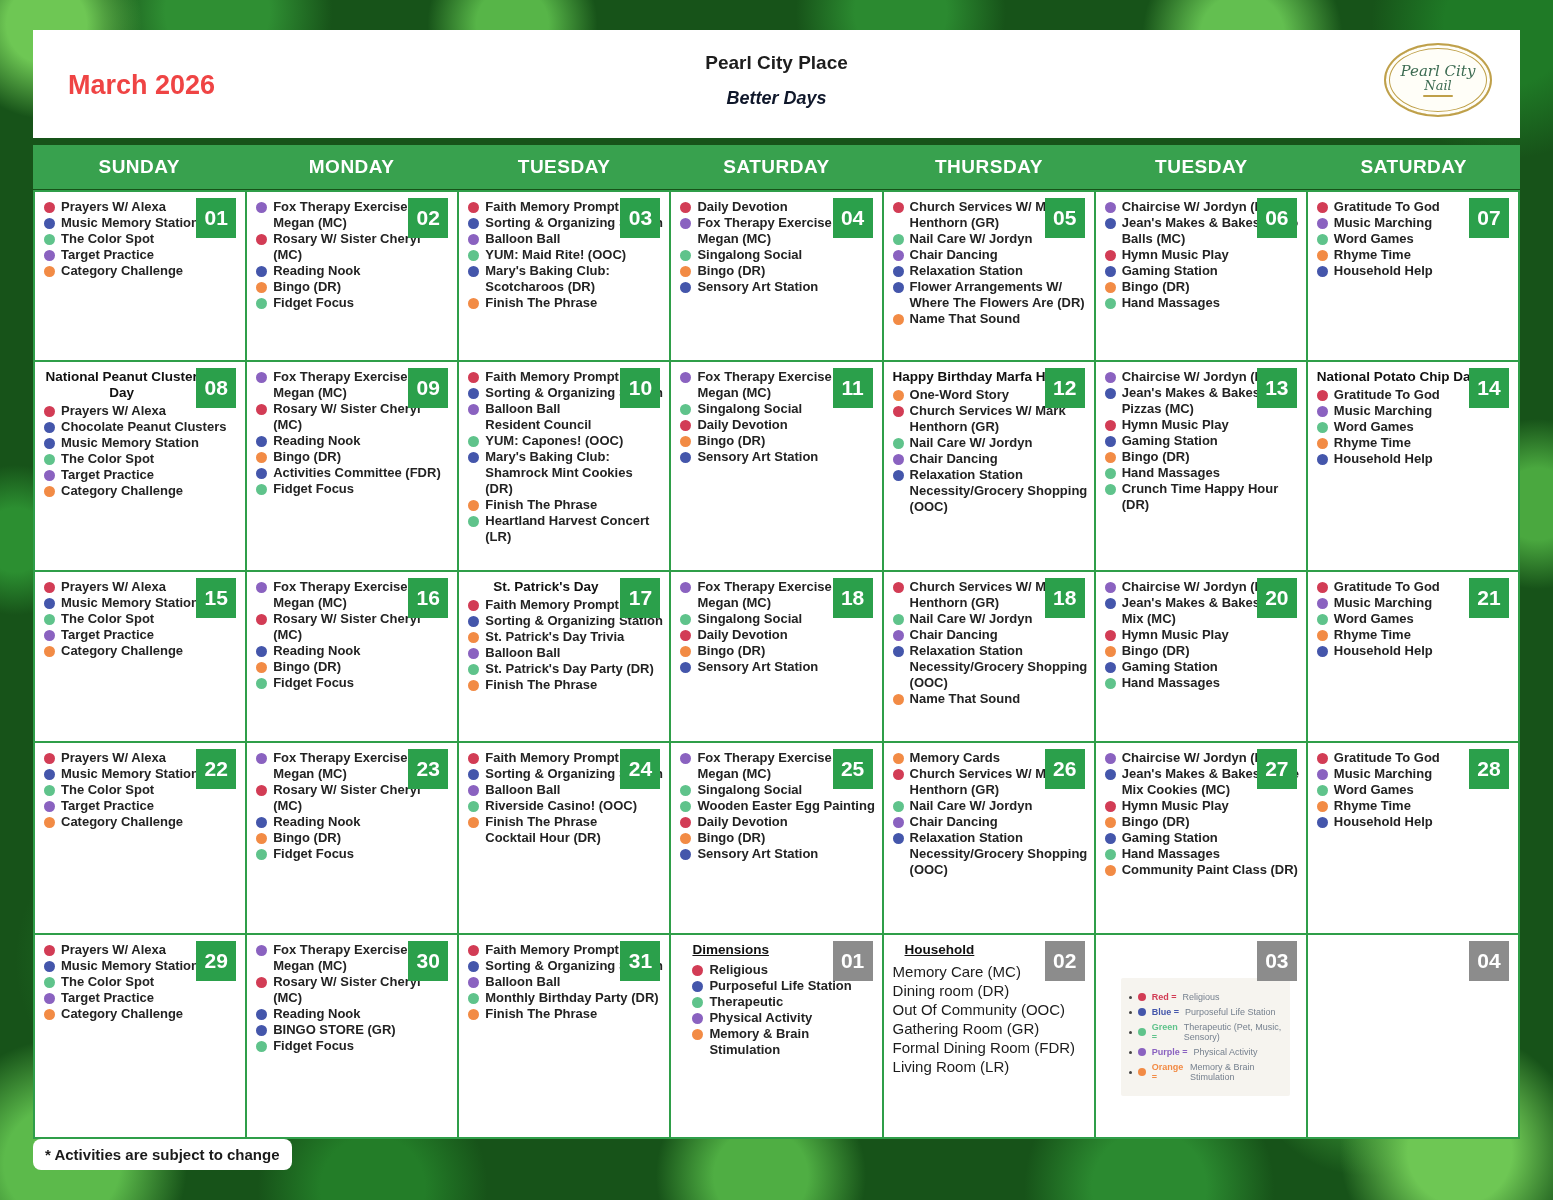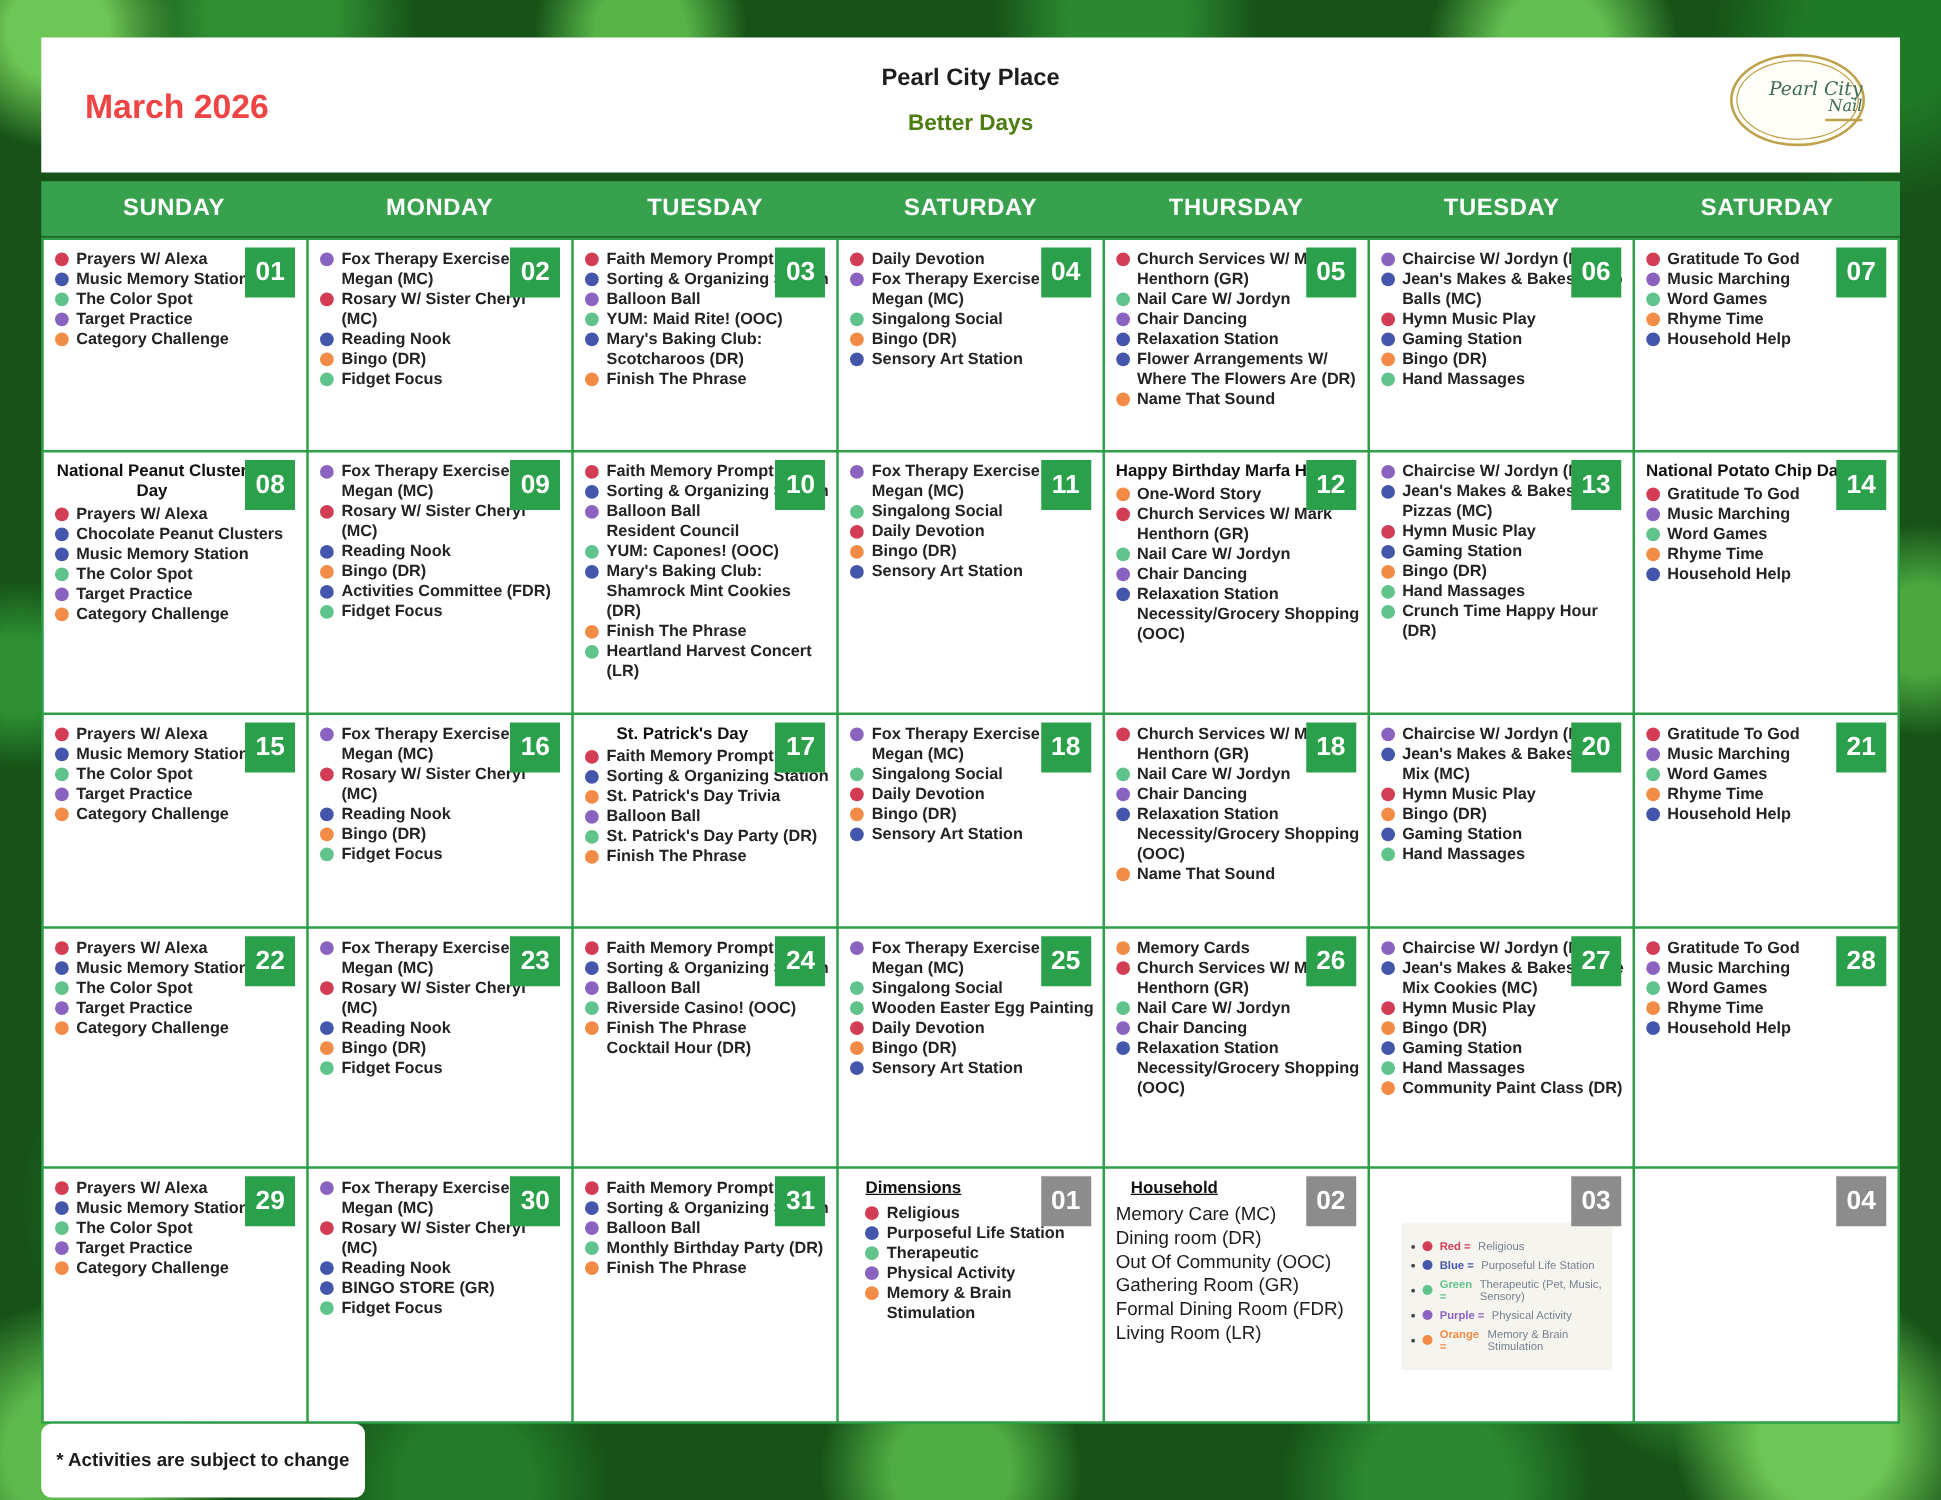--- a/index.html
+++ b/index.html
@@ -21,24 +21,24 @@
       radial-gradient(circle at 49% 98%, #4fae43 0 47px, transparent 105px),
       radial-gradient(circle at 74% 99%, #2b8a30 0 57px, transparent 125px),
       radial-gradient(circle at 94% 96%, #6ec754 0 52px, transparent 120px),
       radial-gradient(circle at 88% 88%, #3e9c38 0 40px, transparent 120px),
       radial-gradient(circle at 10% 80%, #1e6f24 0 60px, transparent 140px);
   }
   .sheet-header{position:absolute;left:33px;top:30px;width:1487px;height:108px;background:#ffffff;}
   .month-title{position:absolute;left:35px;top:40px;font-size:27px;font-weight:bold;color:#ef4444;}
   .center-titles{position:absolute;left:0;right:0;top:22px;text-align:center;}
   .facility{font-size:19px;font-weight:bold;color:#1d1d1d;margin-bottom:14px;}
-  .program{font-size:18px;font-weight:bold;color:#4d7c0f;}
+  .program{font-size:18px;font-weight:bold;color:#0f172a;font-style:italic;}
   .logo{position:absolute;right:28px;top:13px;width:104px;height:70px;border:2px solid #bfa04a;border-radius:50%;
         background:#fffef8;box-shadow:inset 0 0 0 3px #fffef8, inset 0 0 0 4px #bfa04a;
-        display:flex;flex-direction:column;align-items:flex-end;justify-content:center;}
+        display:flex;flex-direction:column;align-items:center;justify-content:center;}
   .logo-line1{font-family:"DejaVu Serif",serif;font-style:italic;font-size:15px;color:#3c6b52;line-height:15px;}
   .logo-line2{font-family:"DejaVu Serif",serif;font-style:italic;font-size:13px;color:#3c6b52;line-height:14px;}
   .logo-flourish{width:30px;height:2px;background:#bfa04a;margin-top:2px;border-radius:1px;}
 
   .weekday-band{position:absolute;left:33px;top:145px;width:1487px;height:44px;background:#38a14e;
     display:grid;grid-template-columns:repeat(7,1fr);align-items:center;}
   .weekday{text-align:center;color:#ffffff;font-weight:bold;font-size:19px;letter-spacing:.5px;}
 
   .calendar-grid{position:absolute;left:33px;top:190px;width:1487px;background:#2f9e49;
     display:grid;grid-template-columns:repeat(7,1fr);grid-template-rows:168px 208px 169px 190px 202px;
@@ -61,21 +61,21 @@
   .loc-line{font-size:15px;font-weight:normal;color:#1c1c1c;line-height:19px;}
 
   .legend-panel{margin:36px 10px 0 16px;background:#f6f4ef;padding:9px 8px;border-radius:2px;}
   .legend-row{display:flex;align-items:center;gap:6px;margin:5px 0;font-size:9px;line-height:10px;}
   .legend-outer-dot{width:3px;height:3px;border-radius:50%;background:#444;flex:0 0 3px;}
   .legend-dot{width:8px;height:8px;border-radius:50%;flex:0 0 8px;}
   .legend-name{font-weight:bold;}
   .legend-desc{color:#76818f;}
 
   .footer-pill{position:absolute;left:33px;top:1139px;background:#ffffff;border-radius:8px;
-    padding:21px 12px;font-size:15px;font-weight:bold;color:#1b1b1b;}
+    padding:7px 12px;font-size:15px;font-weight:bold;color:#1b1b1b;}
 </style>
 </head>
 <body>
 
 <div class="sheet-header">
   <div class="month-title">March 2026</div>
   <div class="center-titles">
     <div class="facility">Pearl City Place</div>
     <div class="program">Better Days</div>
   </div>

